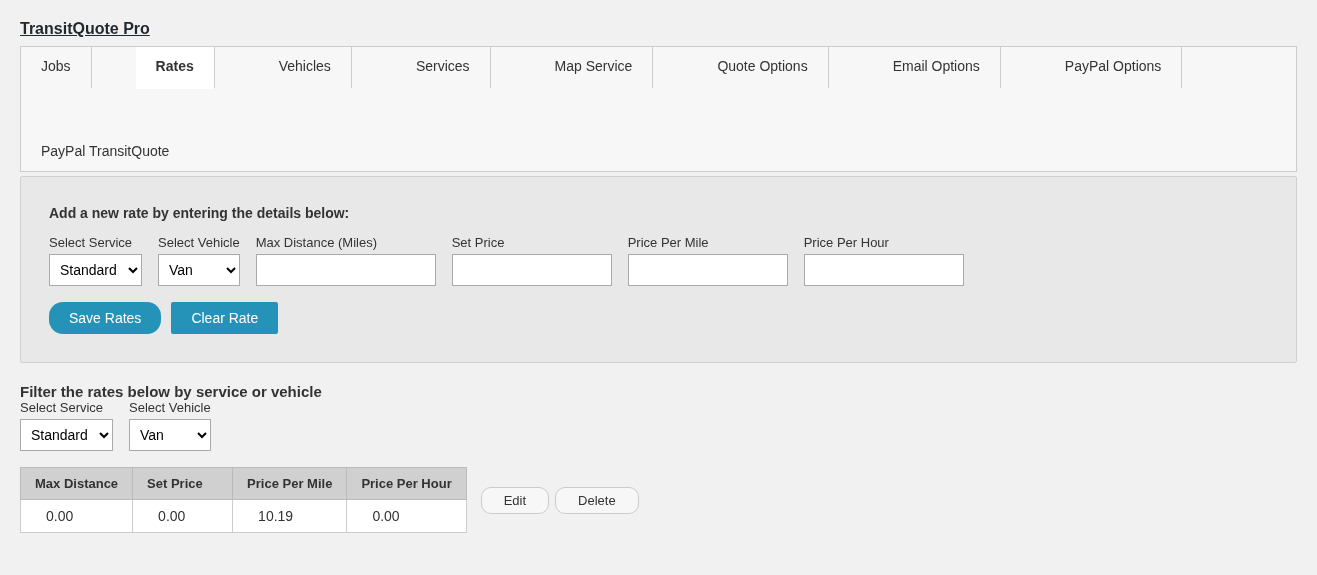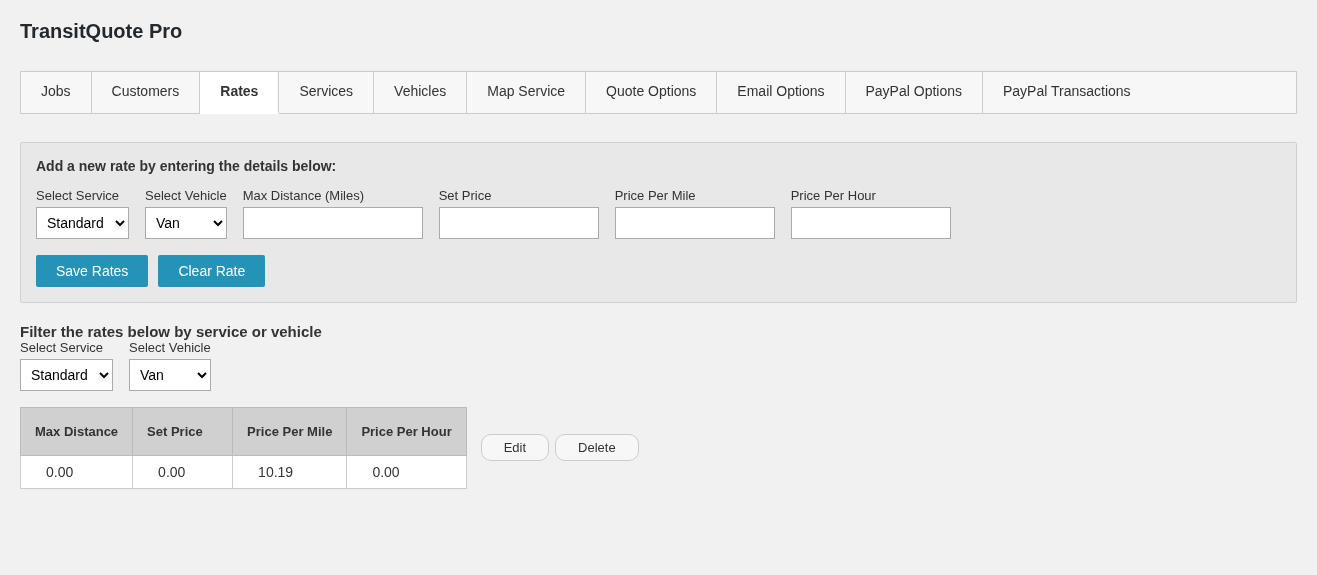--- a/index.html
+++ b/index.html
@@ -4,31 +4,33 @@
   <style>
     * { box-sizing: border-box; margin: 0; padding: 0; }
     body {
       font-family: -apple-system, BlinkMacSystemFont, "Segoe UI", Arial, sans-serif;
       font-size: 14px;
       background: #f1f1f1;
       color: #333;
       padding: 20px;
     }
     .app-title {
-      font-size: 20px;
+      font-size: 16px;
       font-weight: 600;
-      margin-bottom: 28px;
+      margin-bottom: 8px;
       color: #23282d;
+      text-decoration: underline;
     }
     .tabs {
       display: flex;
       flex-wrap: wrap;
       border: 1px solid #ccc;
       background: #f7f7f7;
-      margin-bottom: 28px;
+      margin-bottom: 4px;
+      gap: 44px;
     }
     .tab {
       padding: 10px 20px;
       border-right: 1px solid #ccc;
       cursor: pointer;
       font-size: 14px;
       color: #333;
       background: #f7f7f7;
       text-decoration: none;
       display: inline-block;
@@ -38,21 +40,21 @@
     .tab.active {
       background: #fff;
       font-weight: 700;
       border-bottom: 2px solid #fff;
       margin-bottom: -1px;
     }
     .card {
       background: #e8e8e8;
       border: 1px solid #d0d0d0;
       border-radius: 2px;
-      padding: 15px;
+      padding: 28px;
       margin-bottom: 20px;
     }
     .card-title {
       font-weight: 700;
       font-size: 14px;
       margin-bottom: 14px;
     }
     .form-row {
       display: flex;
       align-items: flex-end;
@@ -90,21 +92,21 @@
       display: flex;
       gap: 10px;
     }
     .btn-primary {
       background: #2592b8;
       color: #fff;
       border: none;
       padding: 8px 20px;
       font-size: 14px;
       cursor: pointer;
-      border-radius: 2px;
+      border-radius: 14px;
     }
     .btn-secondary {
       background: #2592b8;
       color: #fff;
       border: none;
       padding: 8px 20px;
       font-size: 14px;
       cursor: pointer;
       border-radius: 2px;
     }
@@ -136,21 +138,21 @@
       height: 32px;
       cursor: pointer;
     }
     .rates-table {
       border-collapse: collapse;
       width: auto;
     }
     .rates-table th {
       background: #d0d0d0;
       border: 1px solid #bbb;
-      padding: 16px 14px;
+      padding: 8px 14px;
       text-align: left;
       font-weight: 700;
       font-size: 13px;
     }
     .rates-table td {
       background: #fff;
       border: 1px solid #ccc;
       padding: 8px 25px;
       font-size: 14px;
       min-width: 100px;
@@ -175,29 +177,28 @@
       align-items: center;
     }
   </style>
 </head>
 <body>
 
 <h1 class="app-title">TransitQuote Pro</h1>
 
 <div class="tabs">
   <a class="tab">Jobs</a>
-  <a class="tab">Customers</a>
   <a class="tab active">Rates</a>
+  <a class="tab">Vehicles</a>
   <a class="tab">Services</a>
-  <a class="tab">Vehicles</a>
   <a class="tab">Map Service</a>
   <a class="tab">Quote Options</a>
   <a class="tab">Email Options</a>
   <a class="tab">PayPal Options</a>
-  <a class="tab">PayPal Transactions</a>
+  <a class="tab">PayPal TransitQuote</a>
 </div>
 
 <div class="card">
   <div class="card-title">Add a new rate by entering the details below:</div>
   <div class="form-row">
     <div class="form-group">
       <label>Select Service</label>
       <select>
         <option>Standard</option>
         <option>Express</option>

